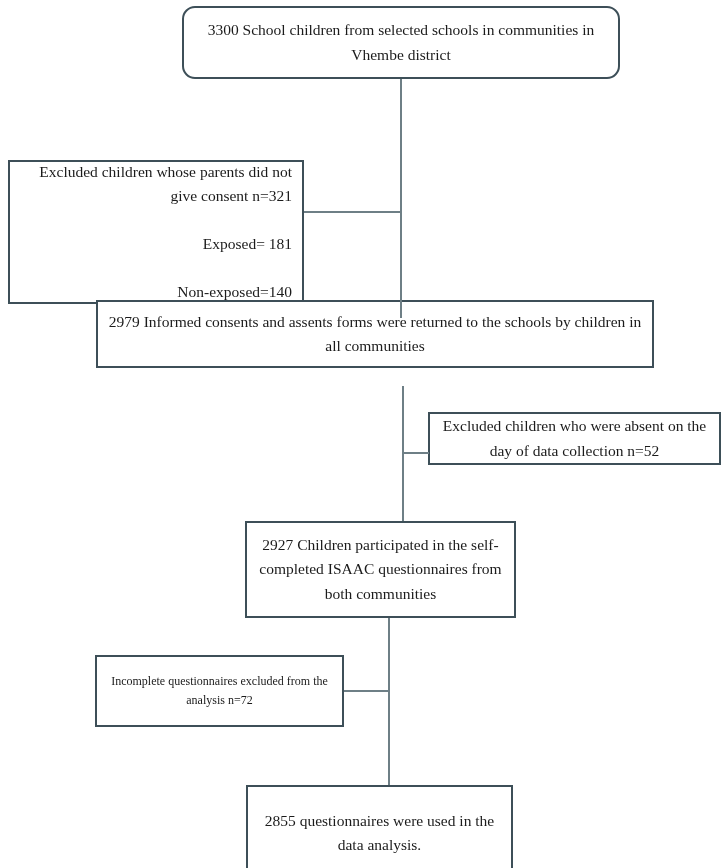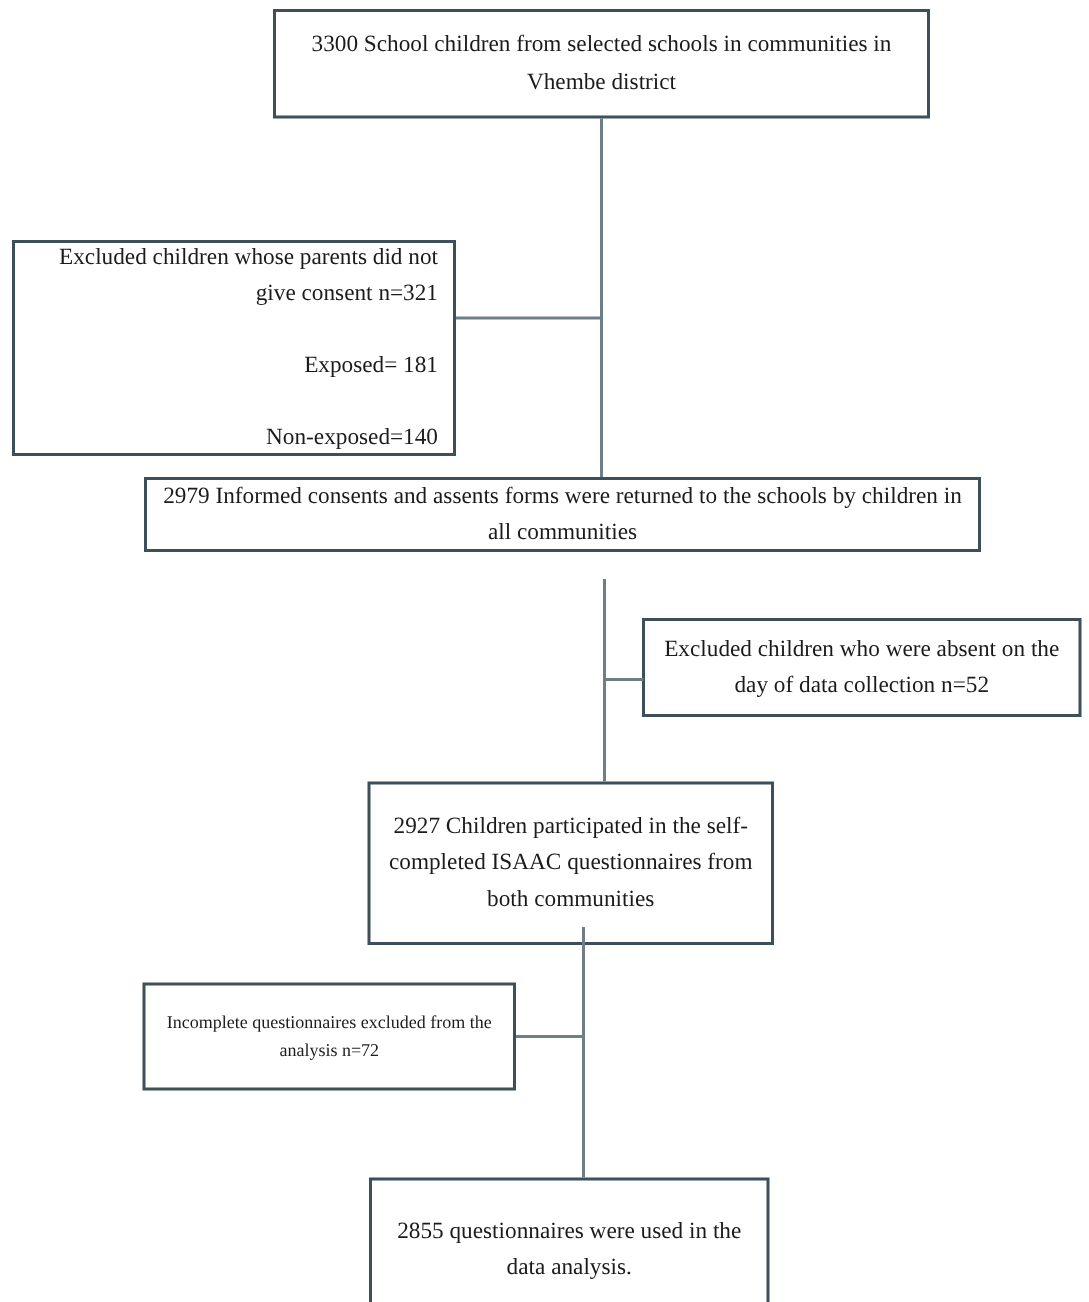--- a/index.html
+++ b/index.html
@@ -27,25 +27,25 @@
     color: #1b1b1b;
     line-height: 1.55;
   }
   .node .txt {
     display: block;
     width: 100%;
     padding: 0 10px;
     white-space: pre-line;
   }
   
-  #node-screened      { left: 182px; top: 6px;   width: 438px; height: 73px;  font-size: 15.5px; }
+  #node-screened      { left: 182px; top: 6px;   width: 438px; height: 73px;  font-size: 15.5px; border-radius: 13px; }
   #node-no-consent    { left: 8px;   top: 160px; width: 296px; height: 144px; font-size: 15.5px; text-align: right; }
-  #node-consents      { left: 96px;  top: 318px; width: 558px; height: 50px;  font-size: 15.5px; }
-  #node-absent        { left: 428px; top: 412px; width: 293px; height: 66px;  font-size: 15.5px; }
-  #node-participated  { left: 245px; top: 521px; width: 271px; height: 109px;  font-size: 15.5px; }
+  #node-consents      { left: 96px;  top: 300px; width: 558px; height: 68px;  font-size: 15.5px; }
+  #node-absent        { left: 428px; top: 412px; width: 293px; height: 53px;  font-size: 15.5px; }
+  #node-participated  { left: 245px; top: 521px; width: 271px; height: 97px;  font-size: 15.5px; }
   #node-incomplete    { left: 95px;  top: 655px; width: 249px; height: 72px;  font-size: 12px; }
   #node-analysed      { left: 246px; top: 785px; width: 267px; height: 96px;  font-size: 15.5px; }
 
   
   .conn {
     position: absolute;
     background: #6e7f86;
   }
   .conn.v { width: 2px; }
   .conn.h { height: 2px; }

